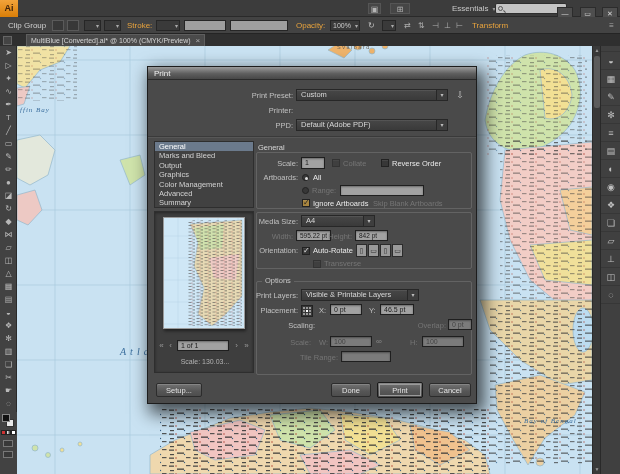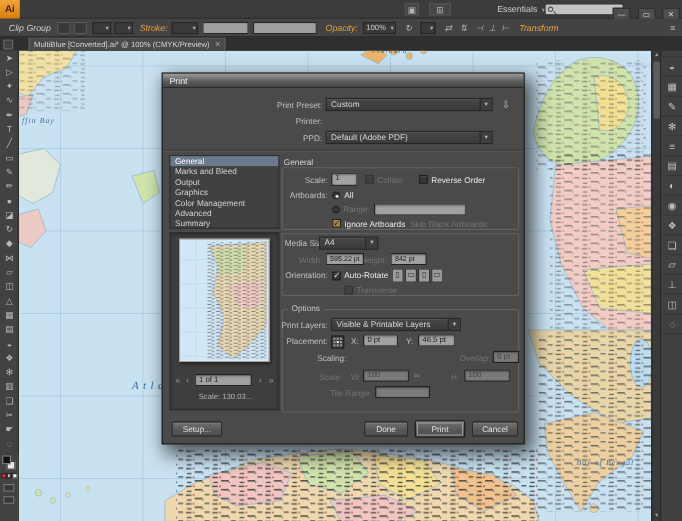--- a/index.html
+++ b/index.html
@@ -15,21 +15,21 @@
   .workspace{position:absolute;left:452px;top:0;font-size:8px;line-height:17px;color:#c9c9c9;}
   .workspace::after{content:"\25BE";font-size:6px;margin-left:4px;color:#9a9a9a;}
   .searchbox{position:absolute;left:495px;top:3px;width:72px;height:11px;background:#c4c4c4;border:1px solid #2e2e2e;border-radius:2px;}
   .mag{position:absolute;left:2px;top:2px;width:5px;height:5px;border:1px solid #555;border-radius:50%;}
   .mag::after{content:"";position:absolute;left:4px;top:4px;width:3px;height:1px;background:#555;transform:rotate(45deg);}
   .winbtns{position:absolute;right:2px;top:2px;}
   .winbtn{display:inline-block;width:16px;height:12px;margin-left:2px;background:#4e4e4e;border:1px solid #2c2c2c;color:#d8d8d8;font-size:7px;line-height:11px;text-align:center;}
 
   
   .controlbar{position:absolute;left:0;top:17px;width:620px;height:17px;background:#434343;border-bottom:1px solid #242424;z-index:30;font-size:8px;line-height:17px;color:#d0d0d0;}
-  .cb-item{position:absolute;top:0;font-style:italic;}
+  .cb-item{position:absolute;top:0;}
   .orange{color:#e8a33d;}
   .cb-ic{position:absolute;top:3px;height:11px;border:1px solid #5a5a5a;background:#383838;color:#bdbdbd;font-size:7px;line-height:10px;text-align:center;}
   .cb-dd{position:absolute;top:3px;height:11px;background:#3a3a3a;border:1px solid #262626;}
   .cb-dd::after{content:"\25BE";position:absolute;right:1px;top:0;font-size:6px;line-height:10px;color:#aaa;}
   .cb-fld{position:absolute;top:3px;height:11px;background:#9f9f9f;border:1px solid #262626;}
 
   
   .tabbar{position:absolute;left:0;top:34px;width:620px;height:12px;background:#2f2f2f;z-index:25;}
   .doctab{position:absolute;left:26px;top:0;height:12px;padding:0 4px;background:#4a4a4a;border:1px solid #5e5e5e;border-bottom:none;font-size:7px;line-height:11px;color:#d5d5d5;white-space:nowrap;}
   .tabx{margin-left:5px;color:#b0b0b0;font-size:8px;}
@@ -369,21 +369,21 @@
     <span class="radio" style="left:154px;top:120px;"></span>
     <span class="lbl la dis" style="left:164px;top:119px;">Range:</span>
     <span class="fld" style="left:192px;top:118px;width:84px;height:11px;"></span>
 
     <span class="cb on" style="left:154px;top:132px;"></span>
     <span class="lbl la lt" style="left:165px;top:132px;">Ignore Artboards</span>
     <span class="lbl la dis" style="left:225px;top:132px;">Skip Blank Artboards</span>
 
     <div class="grpbox" style="left:108px;top:145px;width:216px;height:57px;"></div>
     <span class="lbl" style="left:55px;top:150px;width:95px;">Media Size:</span>
-    <div class="dd" style="left:142px;top:148px;width:54px;"><span>A4</span></div>
+    <div class="dd" style="left:153px;top:148px;width:74px;"><span>A4</span></div>
     <span class="lbl dis" style="left:75px;top:165px;width:70px;">Width:</span>
     <span class="fld" style="left:148px;top:163px;width:35px;height:11px;font-size:6.5px;">595.22 pt</span>
     <span class="lbl dis" style="left:164px;top:165px;width:40px;">Height:</span>
     <span class="fld" style="left:207px;top:163px;width:33px;height:11px;font-size:6.5px;">842 pt</span>
     <span class="lbl" style="left:55px;top:179px;width:95px;">Orientation:</span>
     <span class="cb on2" style="left:154px;top:180px;"></span>
     <span class="lbl la lt" style="left:165px;top:179px;">Auto-Rotate</span>
     <span class="obtn" style="left:208px;top:177px;">▯</span>
     <span class="obtn" style="left:220px;top:177px;">▭</span>
     <span class="obtn" style="left:232px;top:177px;">▯</span>

